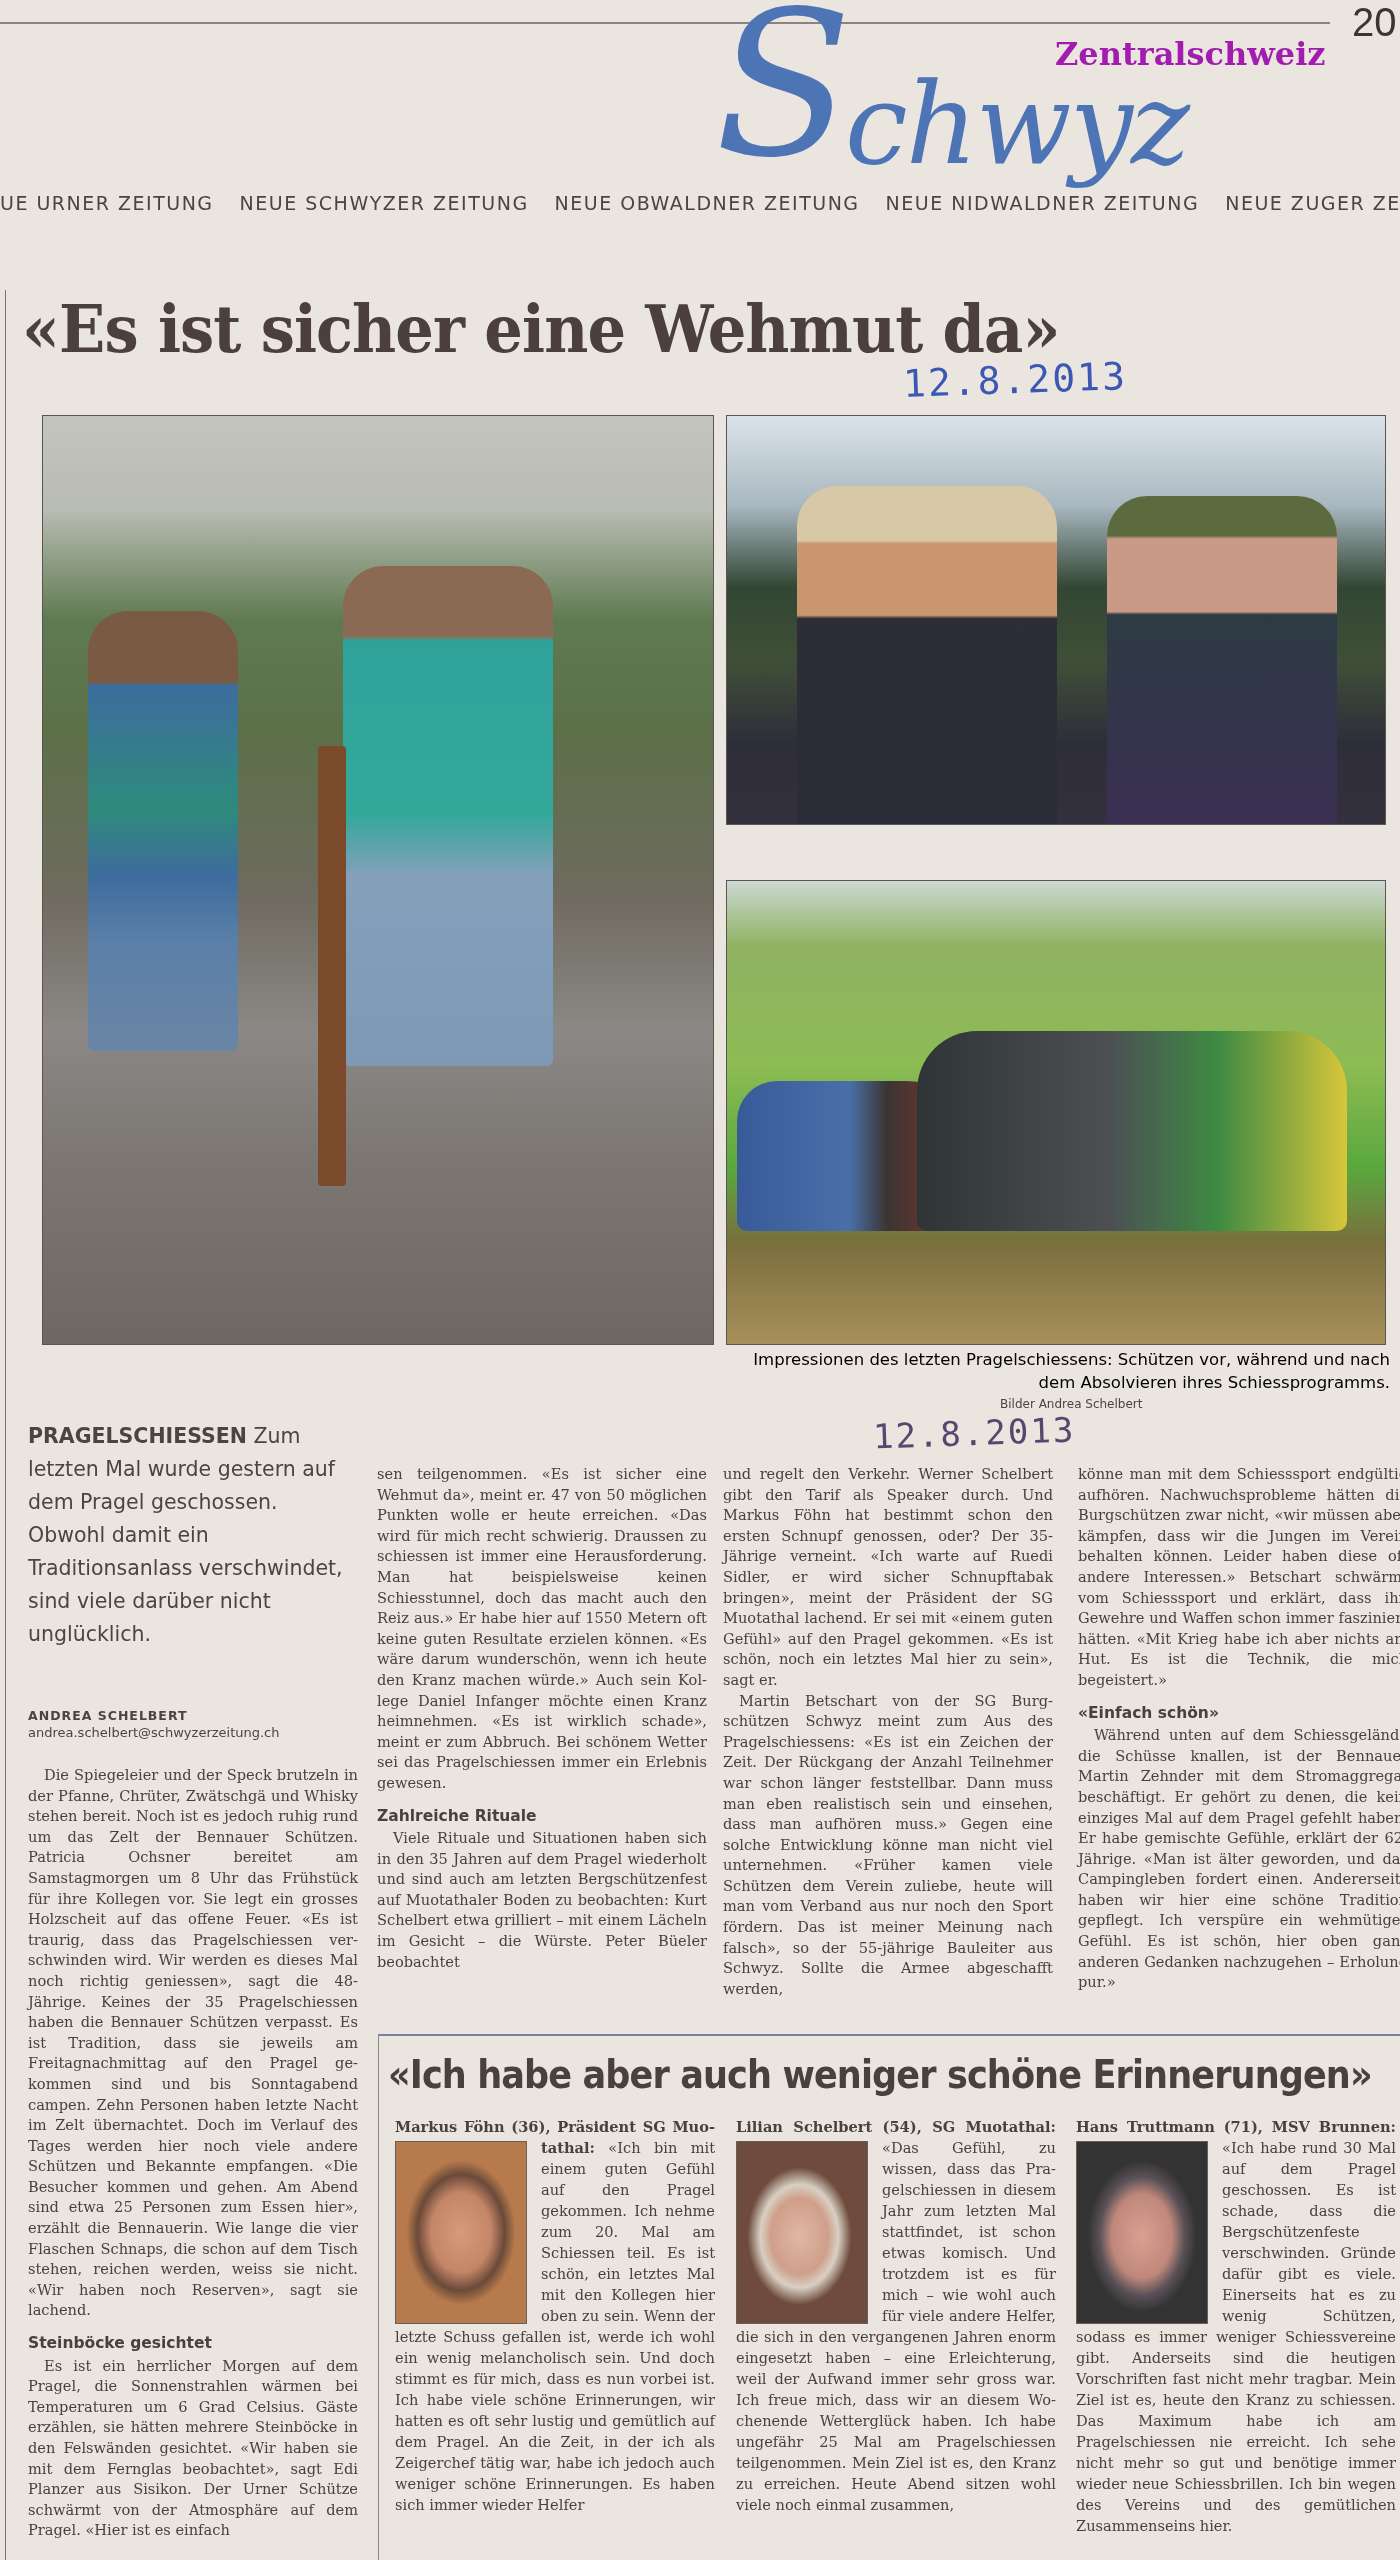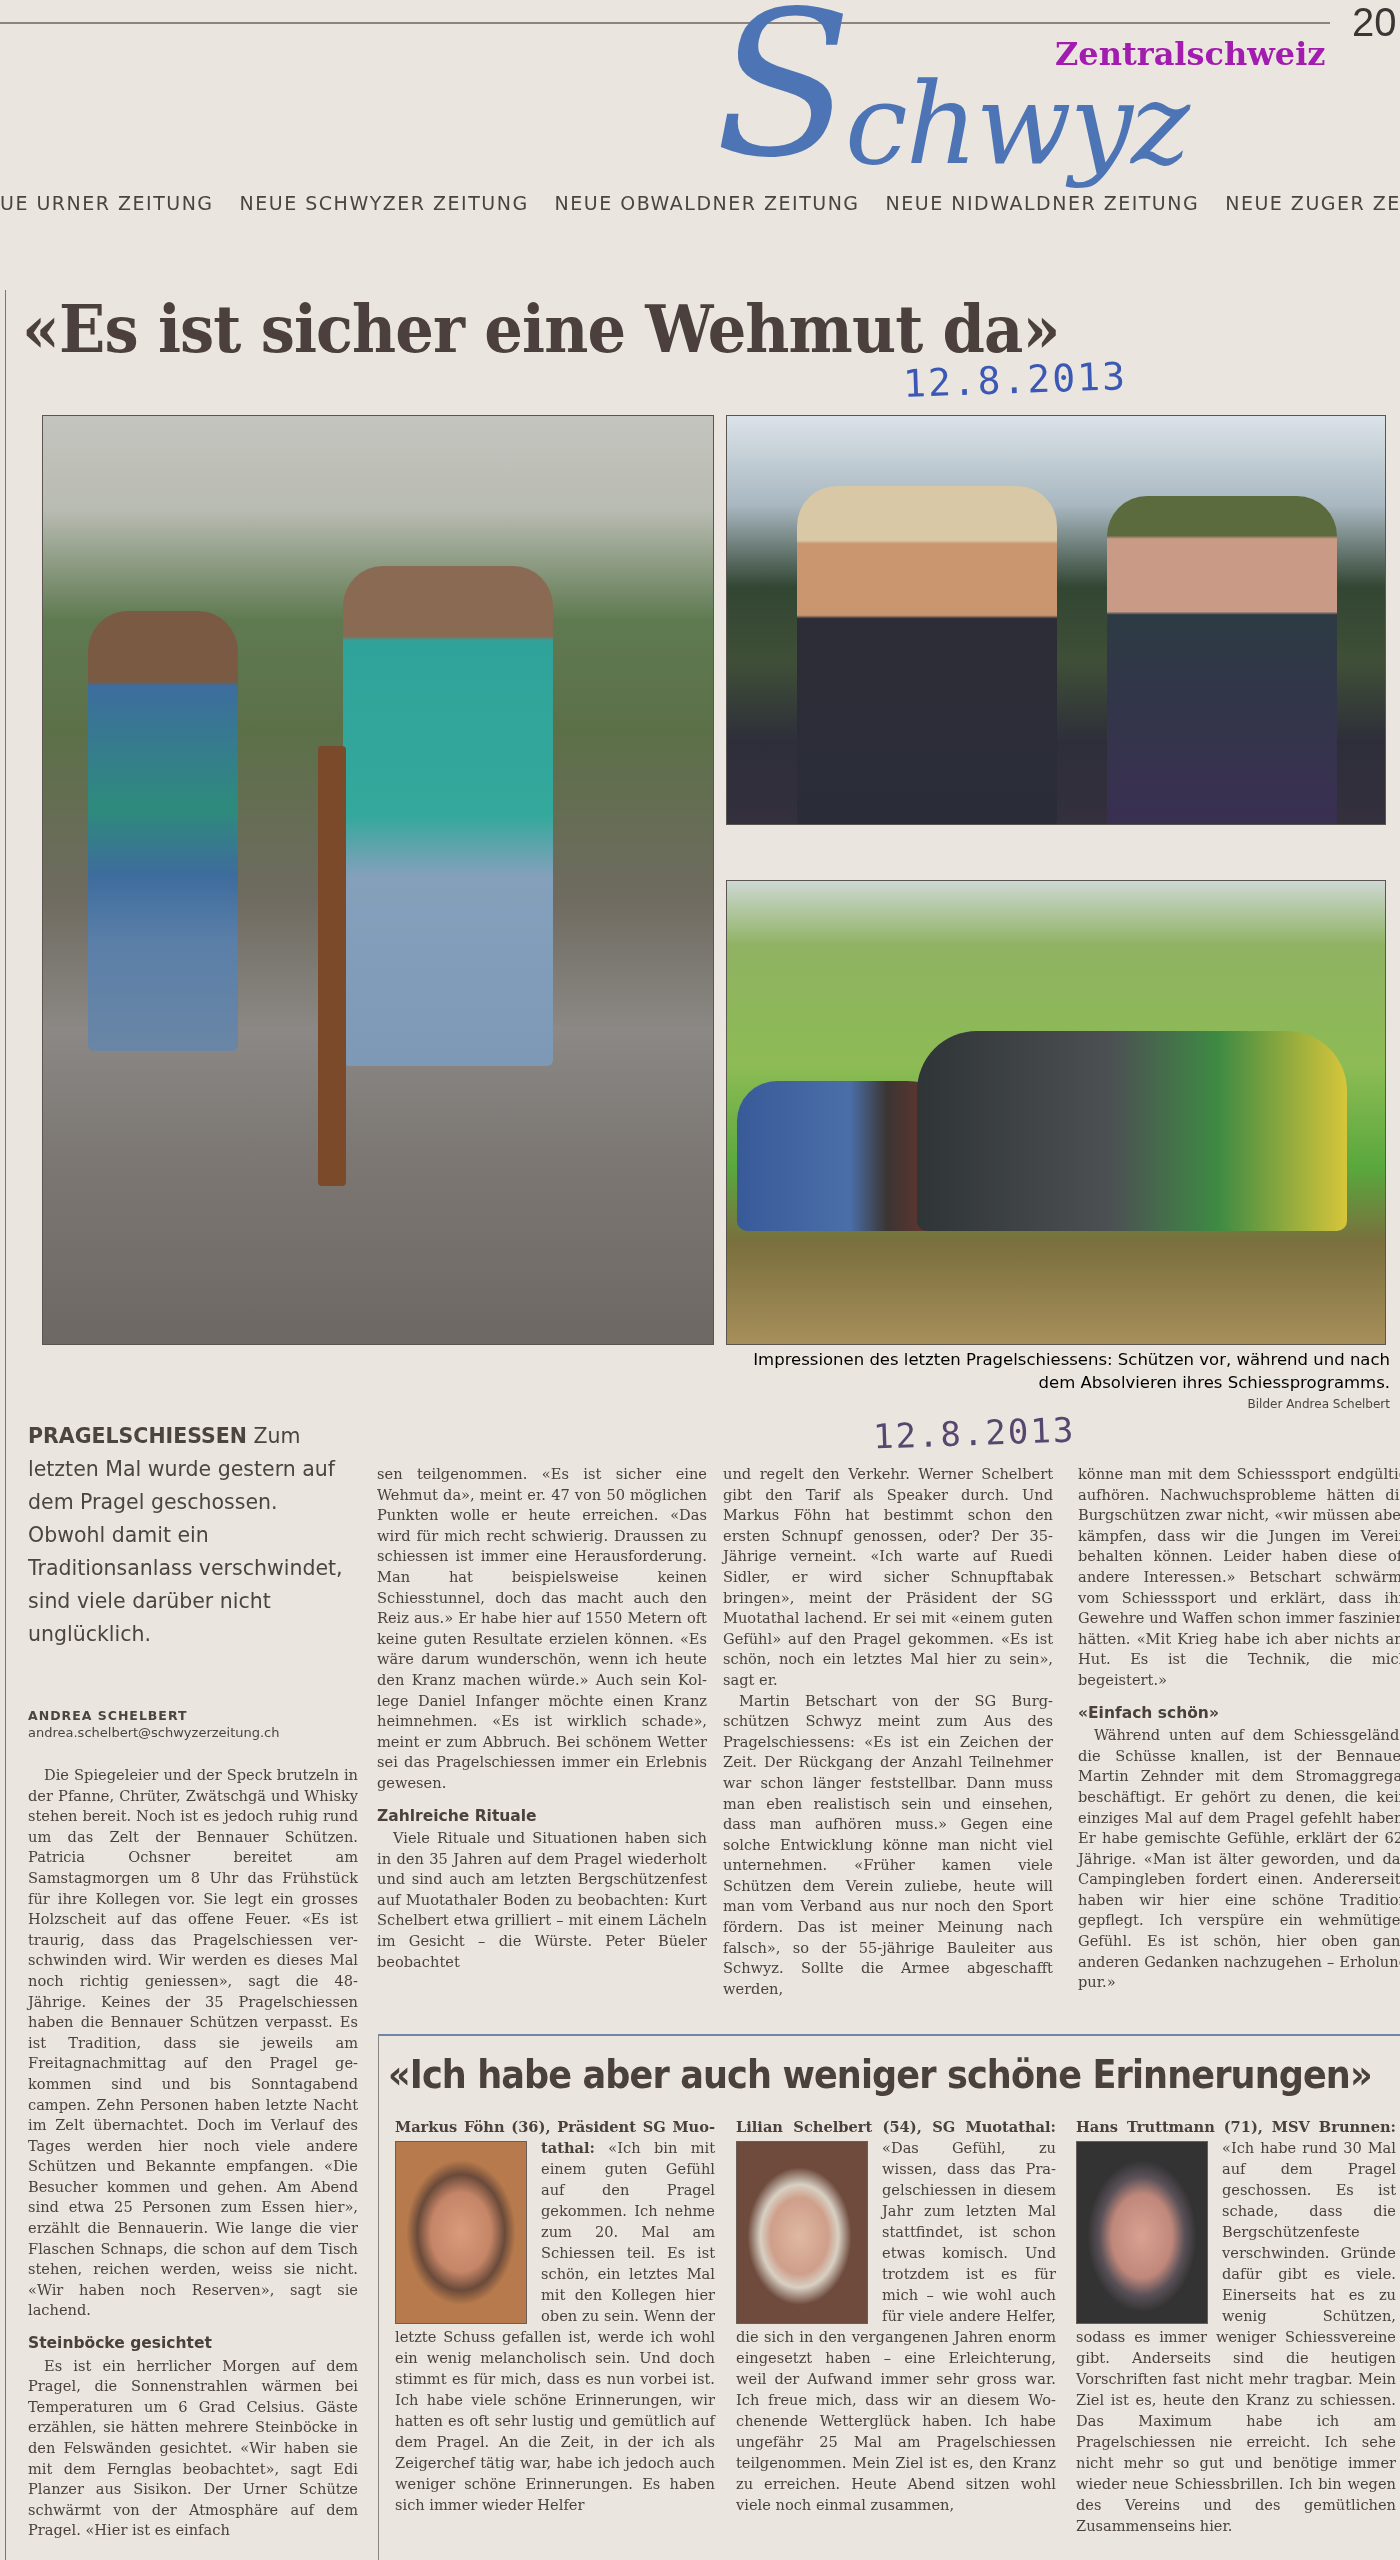--- a/index.html
+++ b/index.html
@@ -30,21 +30,21 @@
 
   
   .photo { border: 1px solid #5b5552; overflow: hidden; }
   .photo-left { left: 42px; top: 415px; width: 672px; height: 930px; background: linear-gradient(180deg, #c4c4be 0%, #b9bcb3 10%, #5f7a51 22%, #5c7048 34%, #6f6b60 52%, #8b8885 66%, #7c7773 80%, #6e6864 100%); }
   .photo-tr { left: 726px; top: 415px; width: 660px; height: 410px; background: linear-gradient(180deg, #dbe3e9 0%, #a8b7c0 22%, #324633 42%, #3f4f37 60%, #2e2e3a 80%, #34303e 100%); }
   .photo-br { left: 726px; top: 880px; width: 660px; height: 465px; background: linear-gradient(180deg, #cdd8d3 0%, #8fb262 14%, #8dbb54 40%, #59a83d 62%, #7a6f3e 78%, #a78f5a 100%); }
   .fig { position: absolute; border-radius: 40px 40px 6px 6px; }
 
   
   .caption { left: 730px; top: 1348px; width: 660px; text-align: right; font-family: "DejaVu Sans", sans-serif; font-size: 16.5px; line-height: 23px; color: #000000; }
-  .credit { left: 1000px; top: 1397px; width: 390px; text-align: right; font-family: "DejaVu Sans", sans-serif; font-size: 12px; color: #4a4442; }
+  .credit { left: 1000px; top: 1397px; width: 390px; text-align: left; font-family: "DejaVu Sans", sans-serif; font-size: 12px; color: #4a4442; }
 
   
   .left-rule { left: 5px; top: 290px; width: 1px; height: 2270px; background: #7b7572; }
   .lead { left: 28px; top: 1420px; width: 330px; font-family: "DejaVu Sans", sans-serif; font-size: 20.5px; line-height: 33px; color: #4c4441; }
   .lead .kicker { font-weight: bold; }
   .byline { left: 28px; top: 1705px; width: 330px; font-family: "DejaVu Sans", sans-serif; }
   .byline .name { font-size: 12.5px; font-weight: bold; letter-spacing: 1px; color: #4c4441; }
   .byline .email { font-size: 13px; color: #4c4441; display: block; margin-top: 1px; }
 
   .col { font-family: "DejaVu Serif", serif; font-size: 14.6px; line-height: 20.6px; color: #4a403c; text-align: justify; hyphens: manual; }

